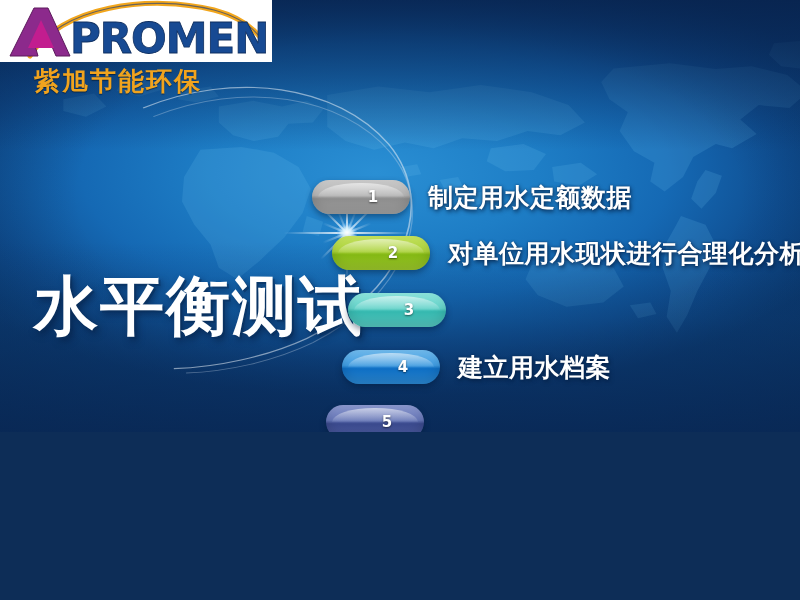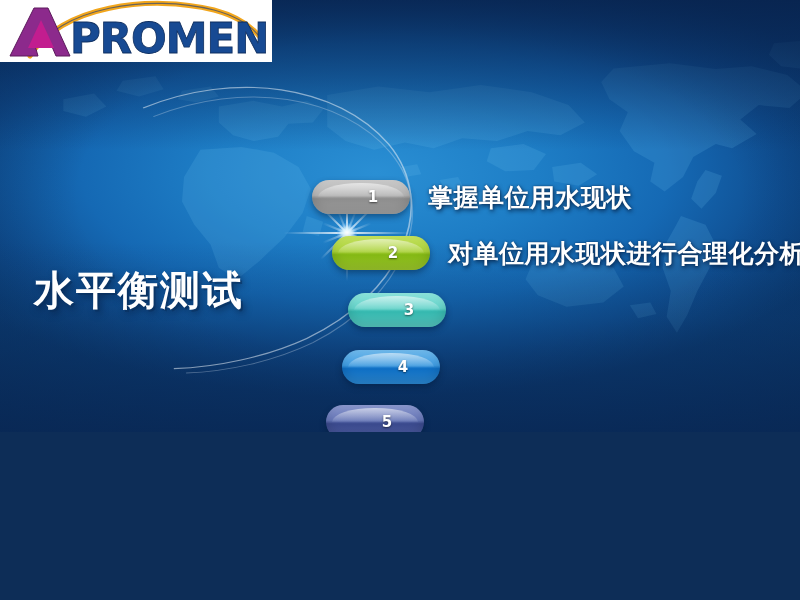--- a/index.html
+++ b/index.html
@@ -108,21 +108,21 @@
     color: #f0a31e;
     text-shadow: 0 1px 1px rgba(0,0,0,0.45);
     white-space: nowrap;
   }
 
   
   .main-title {
     position: absolute;
     left: 34px;
     top: 263px;
-    font-size: 40px;
+    font-size: 64px;
     font-weight: bold;
     color: #ffffff;
     letter-spacing: 2px;
     white-space: nowrap;
     text-shadow:
        2px 2px 0 rgba(10,45,90,0.55),
        3px 4px 7px rgba(5,25,60,0.60);
   }
 
   
@@ -276,31 +276,32 @@
       <path d="M30 56 C 60 6, 150 -6, 214 10 C 240 17, 254 28, 262 40" fill="none" stroke="#f2a61c" stroke-width="5" stroke-linecap="round"></path>
       <path d="M30 56 C 60 6, 150 -6, 214 10 C 240 17, 254 28, 262 40" fill="none" stroke="#1d3f7e" stroke-width="1.2" stroke-linecap="round" opacity="0.65"></path>
 
       <path d="M38 56 L10 56 L34 8 L48 8 L70 56 L56 56 L50 42 L34 42 Z" fill="#8c2a8c" stroke="#5c1a5c" stroke-width="1"></path>
 
       <path d="M41 20 L54 48 L28 48 Z" fill="#c21d8f"></path>
 
       <text x="70" y="53" font-family="DejaVu Sans, Liberation Sans, sans-serif" font-size="42" font-weight="bold" fill="#174a93" letter-spacing="-1" stroke="#0d2d5e" stroke-width="0.8">PROMEN</text>
     </svg>
   </div>
+  <div class="logo-cn">紫旭节能环保</div>
 
   <div class="main-title">水平衡测试</div>
 
   <div class="steps">
 
     <div class="step step-1">
       <div class="pill pill-1">
         <div class="gloss"></div>
         <span class="num">1</span>
       </div>
-      <div class="step-label">掌握单位用水现状</div>
+      <div class="step-label">制定用水定额数据</div>
     </div>
 
     <div class="step step-2">
       <div class="pill pill-2">
         <div class="gloss"></div>
         <span class="num">2</span>
       </div>
       <div class="step-label">对单位用水现状进行合理化分析</div>
     </div>
 
@@ -309,20 +310,21 @@
         <div class="gloss"></div>
         <span class="num">3</span>
       </div>
     </div>
 
     <div class="step step-4">
       <div class="pill pill-4">
         <div class="gloss"></div>
         <span class="num">4</span>
       </div>
+      <div class="step-label">建立用水档案</div>
     </div>
 
     <div class="step step-5">
       <div class="pill pill-5">
         <div class="gloss"></div>
         <span class="num">5</span>
       </div>
     </div>
 
   </div>

